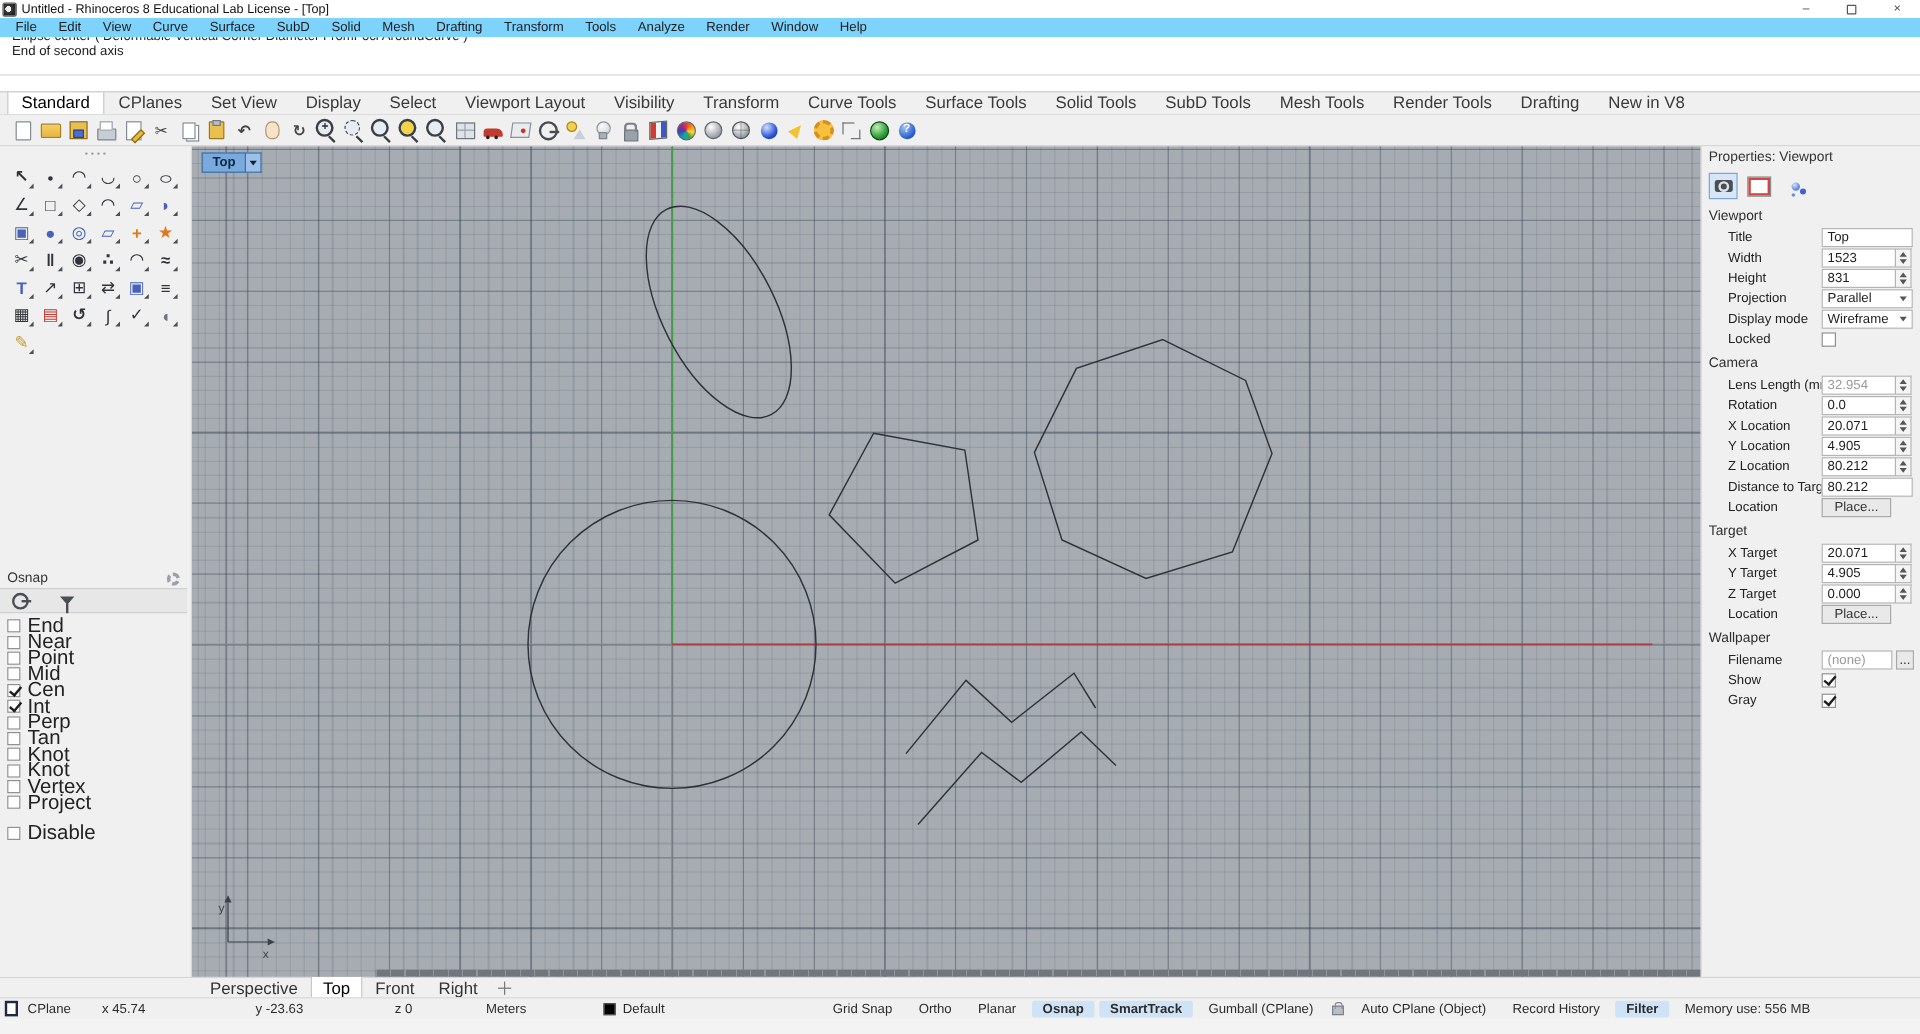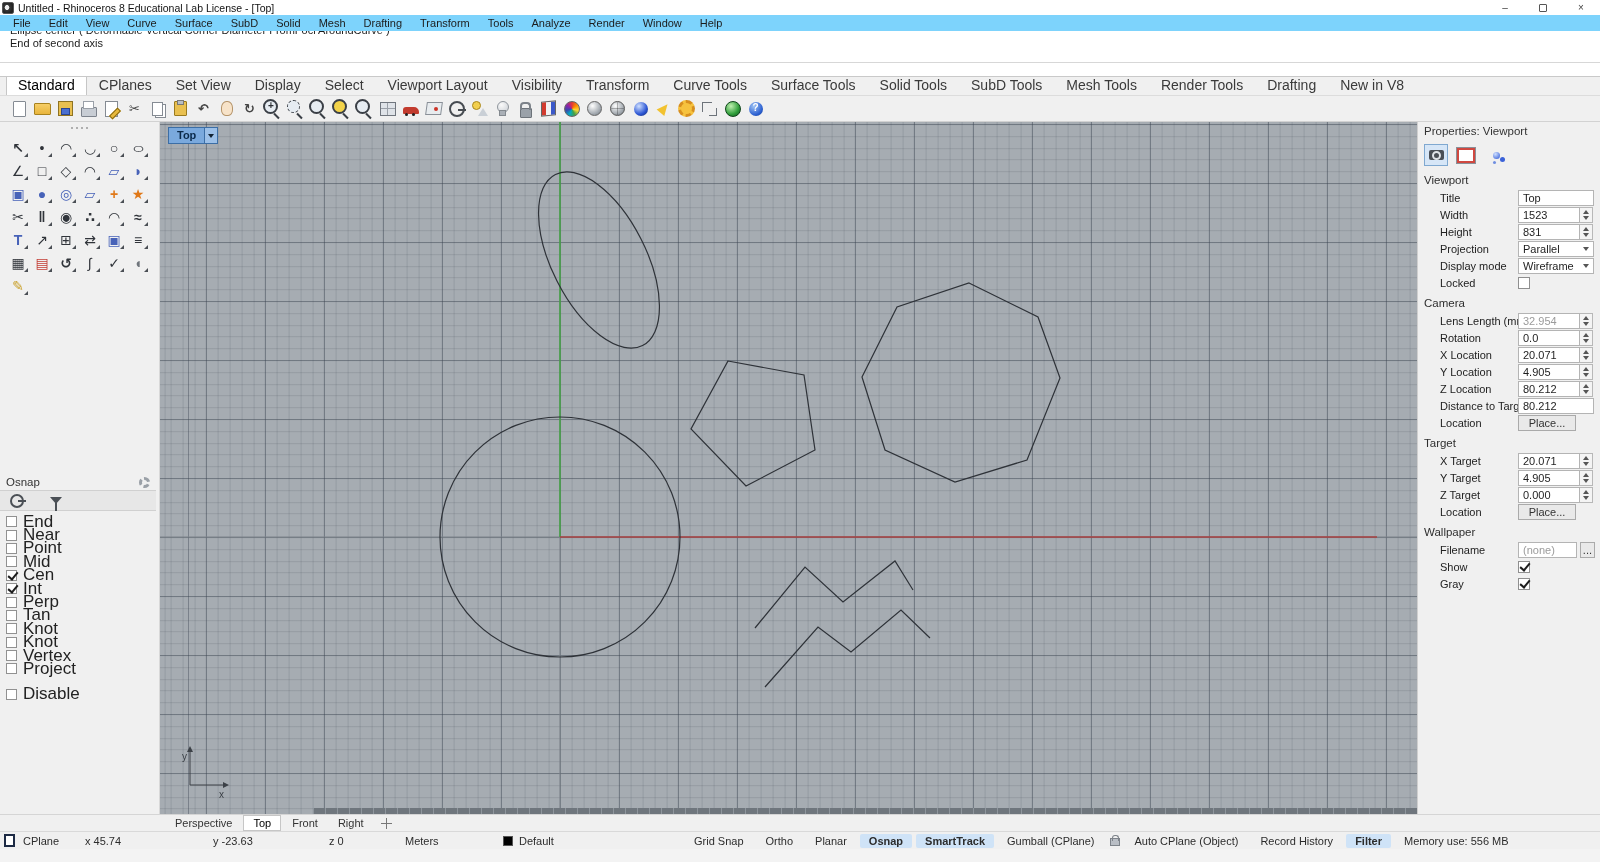--- a/index.html
+++ b/index.html
@@ -145,21 +145,21 @@
   .spin .dn{border-top:4px solid #555}
   .pf.dd{width:76px}
   .pf.dd::after{content:"";border-left:3.5px solid transparent;border-right:3.5px solid transparent;border-top:4.5px solid #555;margin-left:auto}
   .pbtn{width:58px;height:16px;border:1px solid #aaa;background:#e9e9e9;font-size:11px;display:flex;align-items:center;justify-content:center;color:#333}
   .pbtn.sm{width:16px;margin-left:3px}
   .pcb{width:12px;height:12px;border:1px solid #8f8f8f;background:#fff;position:relative}
   .pcb[data-checked="true"]::after{content:"";position:absolute;left:2.5px;top:-1px;width:4px;height:8px;border-right:2px solid #1d1d1d;border-bottom:2px solid #1d1d1d;transform:rotate(40deg)}
 
   
   .vtabs{height:17px;background:#f0f0f0;display:flex;align-items:center;padding-left:166px;gap:2px;border-top:1px solid #d5d5d5;flex:0 0 auto}
-  .vtab{padding:1px 9px;font-size:11px;color:#333}
+  .vtab{padding:1px 9px;font-size:14px;color:#333}
   .vtab[data-active="true"]{background:#fff;border:1px solid #c6c6c6;color:#000}
   .vt-split{width:11px;height:11px;position:relative;margin-left:6px}
   .vt-split::before{content:"";position:absolute;left:0;top:5px;width:11px;height:1px;background:#777}
   .vt-split::after{content:"";position:absolute;left:5px;top:0;width:1px;height:11px;background:#777}
 
   
   .statusbar{height:18px;background:#f0f0f0;border-top:1px solid #d9d9d9;display:flex;align-items:center;font-size:11px;color:#2c2c2c;flex:0 0 auto}
   .st-panel{width:11px;height:13px;border:2px solid #1d2a44;background:#fff;margin:0 8px 0 4px}
   .st-cell{white-space:nowrap}
   .st-cplane{width:62px}

